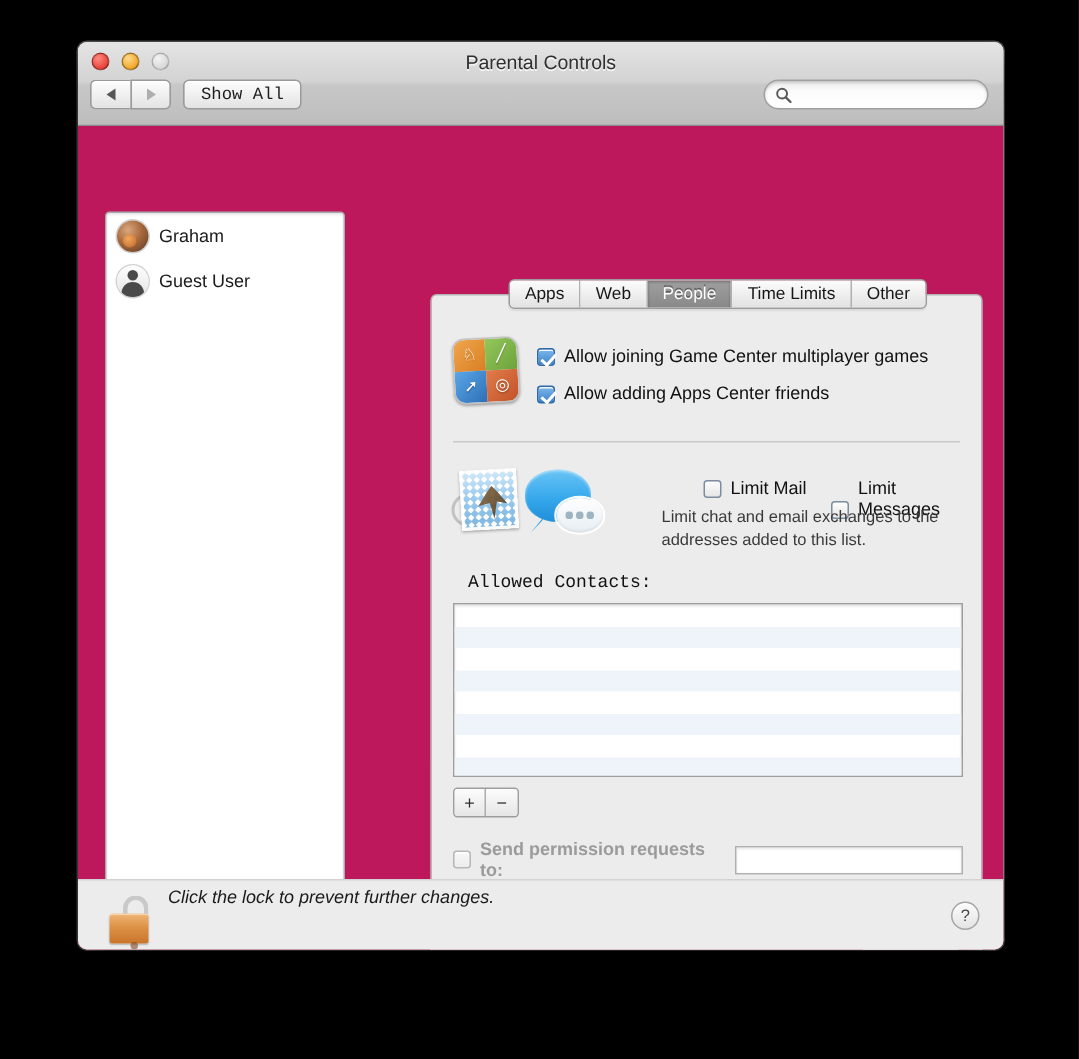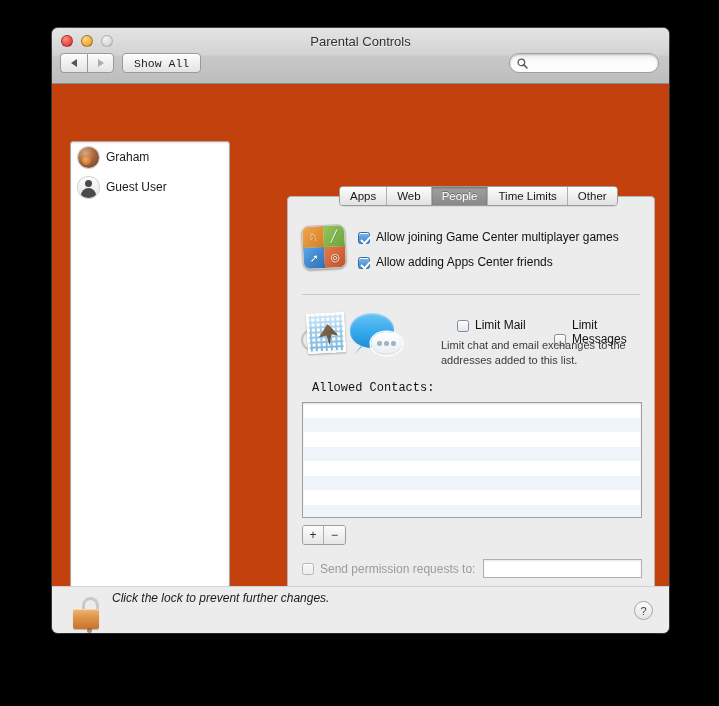--- a/index.html
+++ b/index.html
@@ -88,21 +88,21 @@
     border: none; outline: none; background: transparent;
     font-family: "Liberation Sans", sans-serif;
     font-size: 11px; color: #333;
     width: 118px; margin-left: 4px;
   }
 
   
   #content {
     position: relative;
     height: 554px;
-    background: #c2410c;
+    background: #be185d;
   }
 
   
   #sidebar {
     position: absolute;
     left: 18px; top: 57px;
     width: 160px; height: 469px;
     background: #ffffff;
     border: 1px solid #a9a9a9;
     border-radius: 3px;
@@ -266,21 +266,21 @@
     width: 4px; height: 7.5px;
     border: solid #ffffff;
     border-width: 0 2px 2px 0;
     transform: rotate(42deg);
   }
   .cbox.disabled {
     border-color: #b7b7b7;
     background: linear-gradient(to bottom, #f7f7f7, #ededed);
   }
   .cblabel { margin-left: 6px; font-size: 12px; color: #111; }
-  .cblabel.dim { color: #9b9b9b; }
+  .cblabel.dim { color: #9b9b9b; font-weight: bold; }
 
   
   #mail-icon {
     position: absolute; left: 13px; top: 116px;
     width: 46px; height: 44px;
   }
   #stamp {
     position: absolute; left: 6px; top: 0;
     width: 38px; height: 40px;
     background:
@@ -587,21 +587,21 @@
 
       <div id="msg-icon">
         <div id="bubble-big"></div>
         <div id="bubble-small">
           <span class="dot d1"></span>
           <span class="dot d2"></span>
           <span class="dot d3"></span>
         </div>
       </div>
 
-      <div class="cbrow" style="left:153px; top:121px;padding-left:16px;">
+      <div class="cbrow" style="left:165px; top:121px;padding-left:16px;">
         <span class="cbox"></span>
         <span class="cblabel">Limit Mail</span>
       </div>
       <div class="cbrow" style="left:250px; top:121px;padding-left:16px;">
         <span class="cbox"></span>
         <span class="cblabel">Limit Messages</span>
       </div>
 
       <div class="helptext" style="left:153px; top:141px; width:200px;">Limit chat and email exchanges to the addresses added to this list.</div>
 

